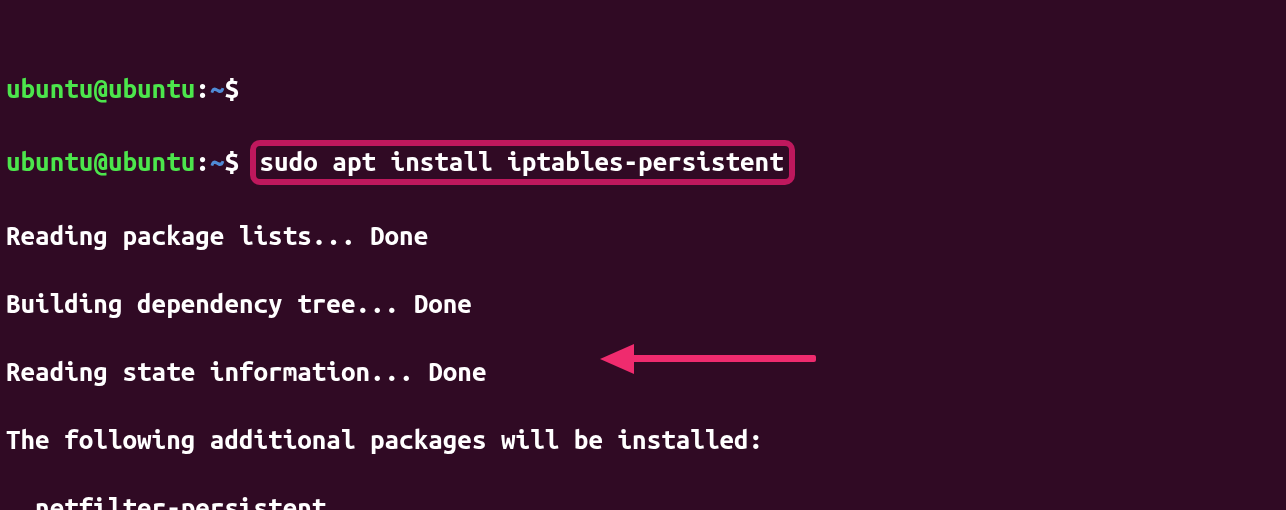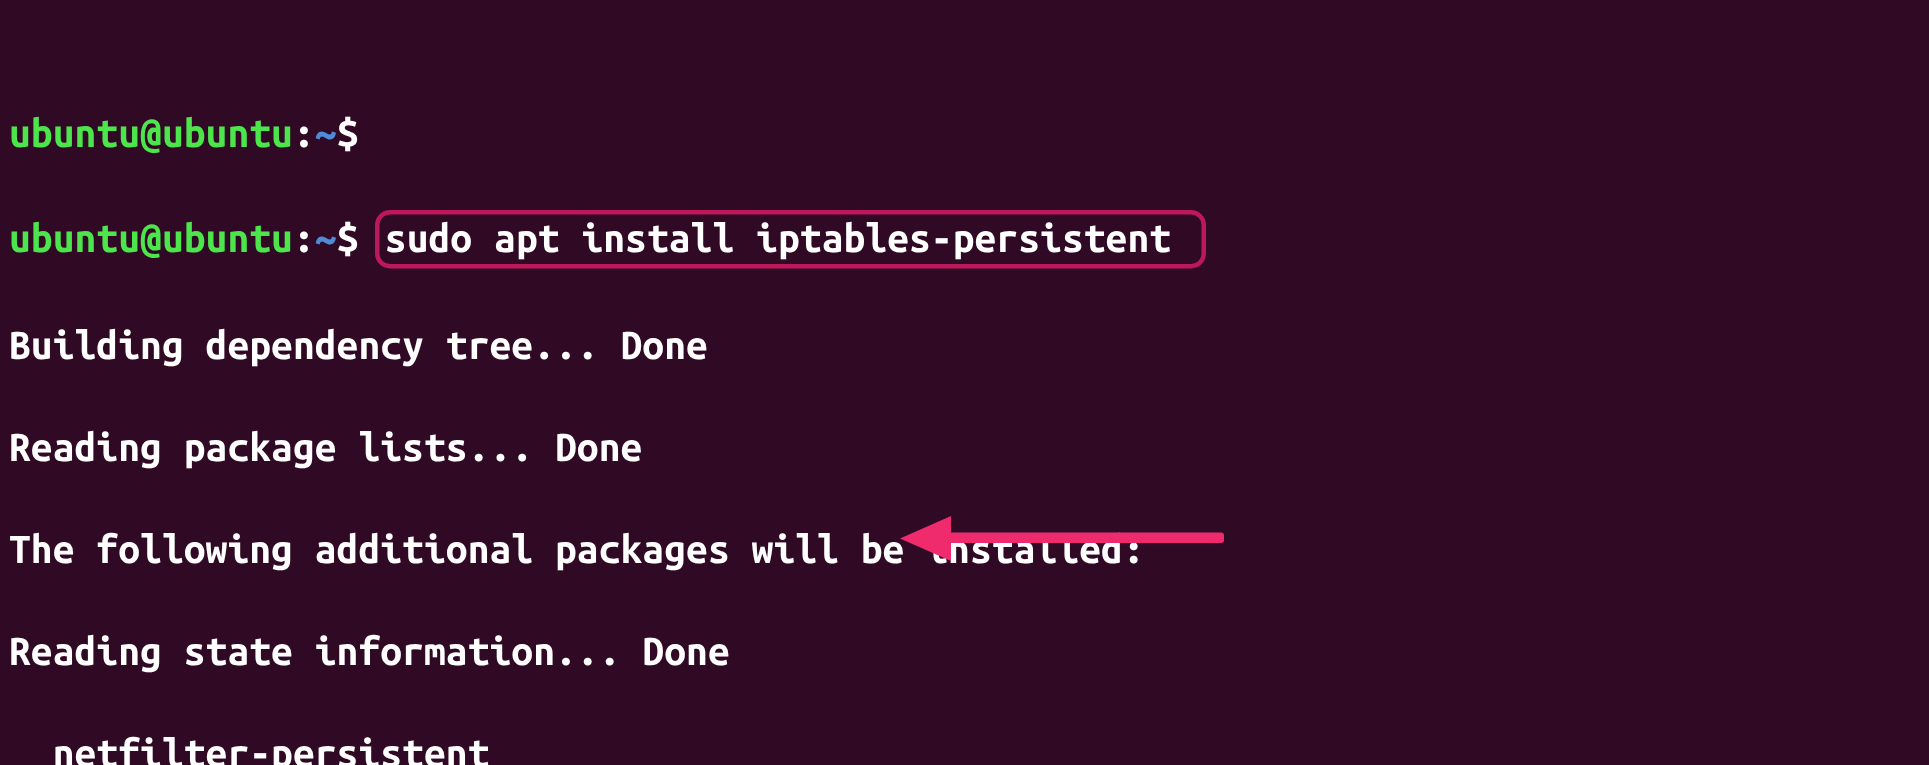--- a/index.html
+++ b/index.html
@@ -27,23 +27,23 @@
   .line { display: block; }
   .user { color: #4ce64c; font-weight: bold; }
   .host { color: #4ce64c; font-weight: bold; }
   .colon { color: #ffffff; font-weight: bold; }
   .path { color: #4f8bd6; font-weight: bold; }
   .dollar { color: #ffffff; font-weight: bold; }
   .out { color: #ffffff; }
   .cmd-highlight {
     position: relative;
     display: inline-block;
-    padding: 0 20px 1px 4px;
+    padding: 0 5px 1px 4px;
     margin-left: -4px;
-    border: 3px solid #be185d;
+    border: 6px solid #be185d;
     border-radius: 10px;
     line-height: 32px;
   }
   .arrow-wrap{
     position:absolute;
     left:600px;
     top:348px;
     width:220px;
     height:22px;
     pointer-events:none;
@@ -68,24 +68,24 @@
     border-right:34px solid #ef2b6e;
   }
 </style>
 </head>
 <body>
 
 <div class="terminal">
 
 <span class="line"><span class="user">ubuntu</span><span class="user">@</span><span class="host">ubuntu</span><span class="colon">:</span><span class="path">~</span><span class="dollar">$</span></span>
 <span class="line"><span class="user">ubuntu</span><span class="user">@</span><span class="host">ubuntu</span><span class="colon">:</span><span class="path">~</span><span class="dollar">$</span> <span class="cmd-highlight"><span class="out">sudo apt install iptables-persistent</span></span></span>
+<span class="line out">Reading package lists... Done</span>
 <span class="line out">Building dependency tree... Done</span>
-<span class="line out">Reading package lists... Done</span>
+<span class="line out">Reading state information... Done</span>
 <span class="line out">The following additional packages will be installed:</span>
-<span class="line out">Reading state information... Done</span>
 <span class="line out">  netfilter-persistent</span>
 
 
 
 
 
 
 
 
 

